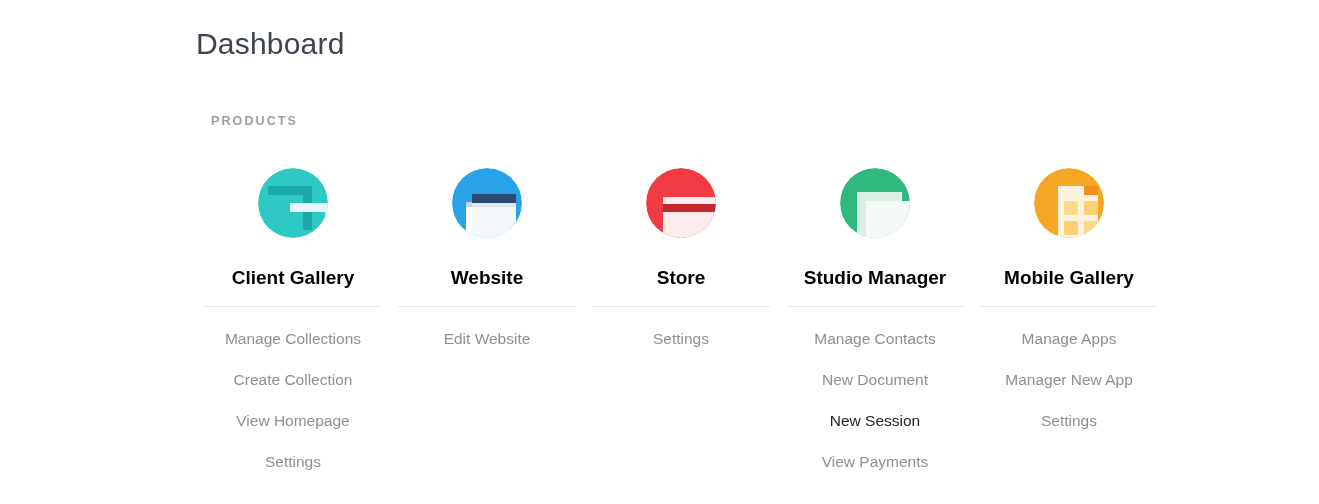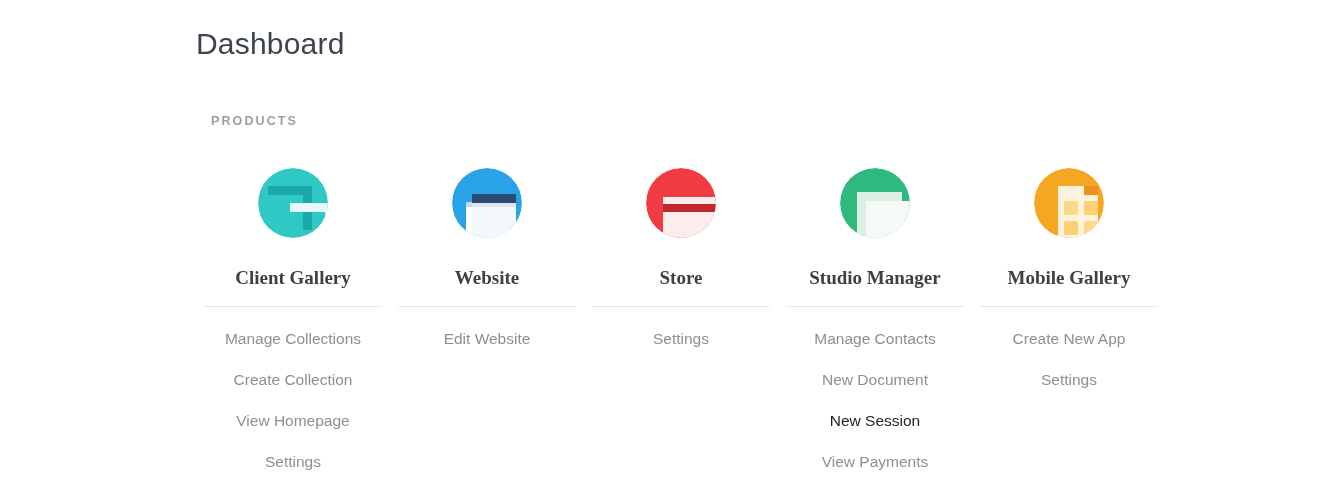--- a/index.html
+++ b/index.html
@@ -67,25 +67,24 @@
     border-radius: 50%;
     overflow: hidden;
     position: relative;
     flex: 0 0 auto;
   }
 
   .product-name {
     margin-top: 28px;
     font-size: 19px;
     font-weight: 700;
-    color: #404040;
+    color: #000000;
     line-height: 24px;
     text-align: center;
     white-space: nowrap;
-    font-family: Liberation Serif, serif;
   }
 
   .col-divider {
     margin-top: 16px;
     width: 178px;
     height: 1px;
     background: #e8e9ea;
   }
 
   .link-list {
@@ -234,19 +233,20 @@
             <rect x="30" y="33" width="14" height="14" rx="2" fill="#fcd88a"></rect>
             <rect x="50" y="33" width="14" height="14" rx="2" fill="#fbd173"></rect>
             <rect x="30" y="53" width="14" height="14" rx="2" fill="#fbd173"></rect>
             <rect x="50" y="53" width="14" height="14" rx="2" fill="#fcd88a"></rect>
           </g>
         </svg>
       </div>
       <div class="product-name">Mobile Gallery</div>
       <div class="col-divider"></div>
       <div class="link-list">
-        <div class="link-item">Create New App</div>
+        <div class="link-item">Manage Apps</div>
+        <div class="link-item">Manager New App</div>
         <div class="link-item">Settings</div>
       </div>
     </div>
 
   </div>
 </div>
 
 </body></html>

